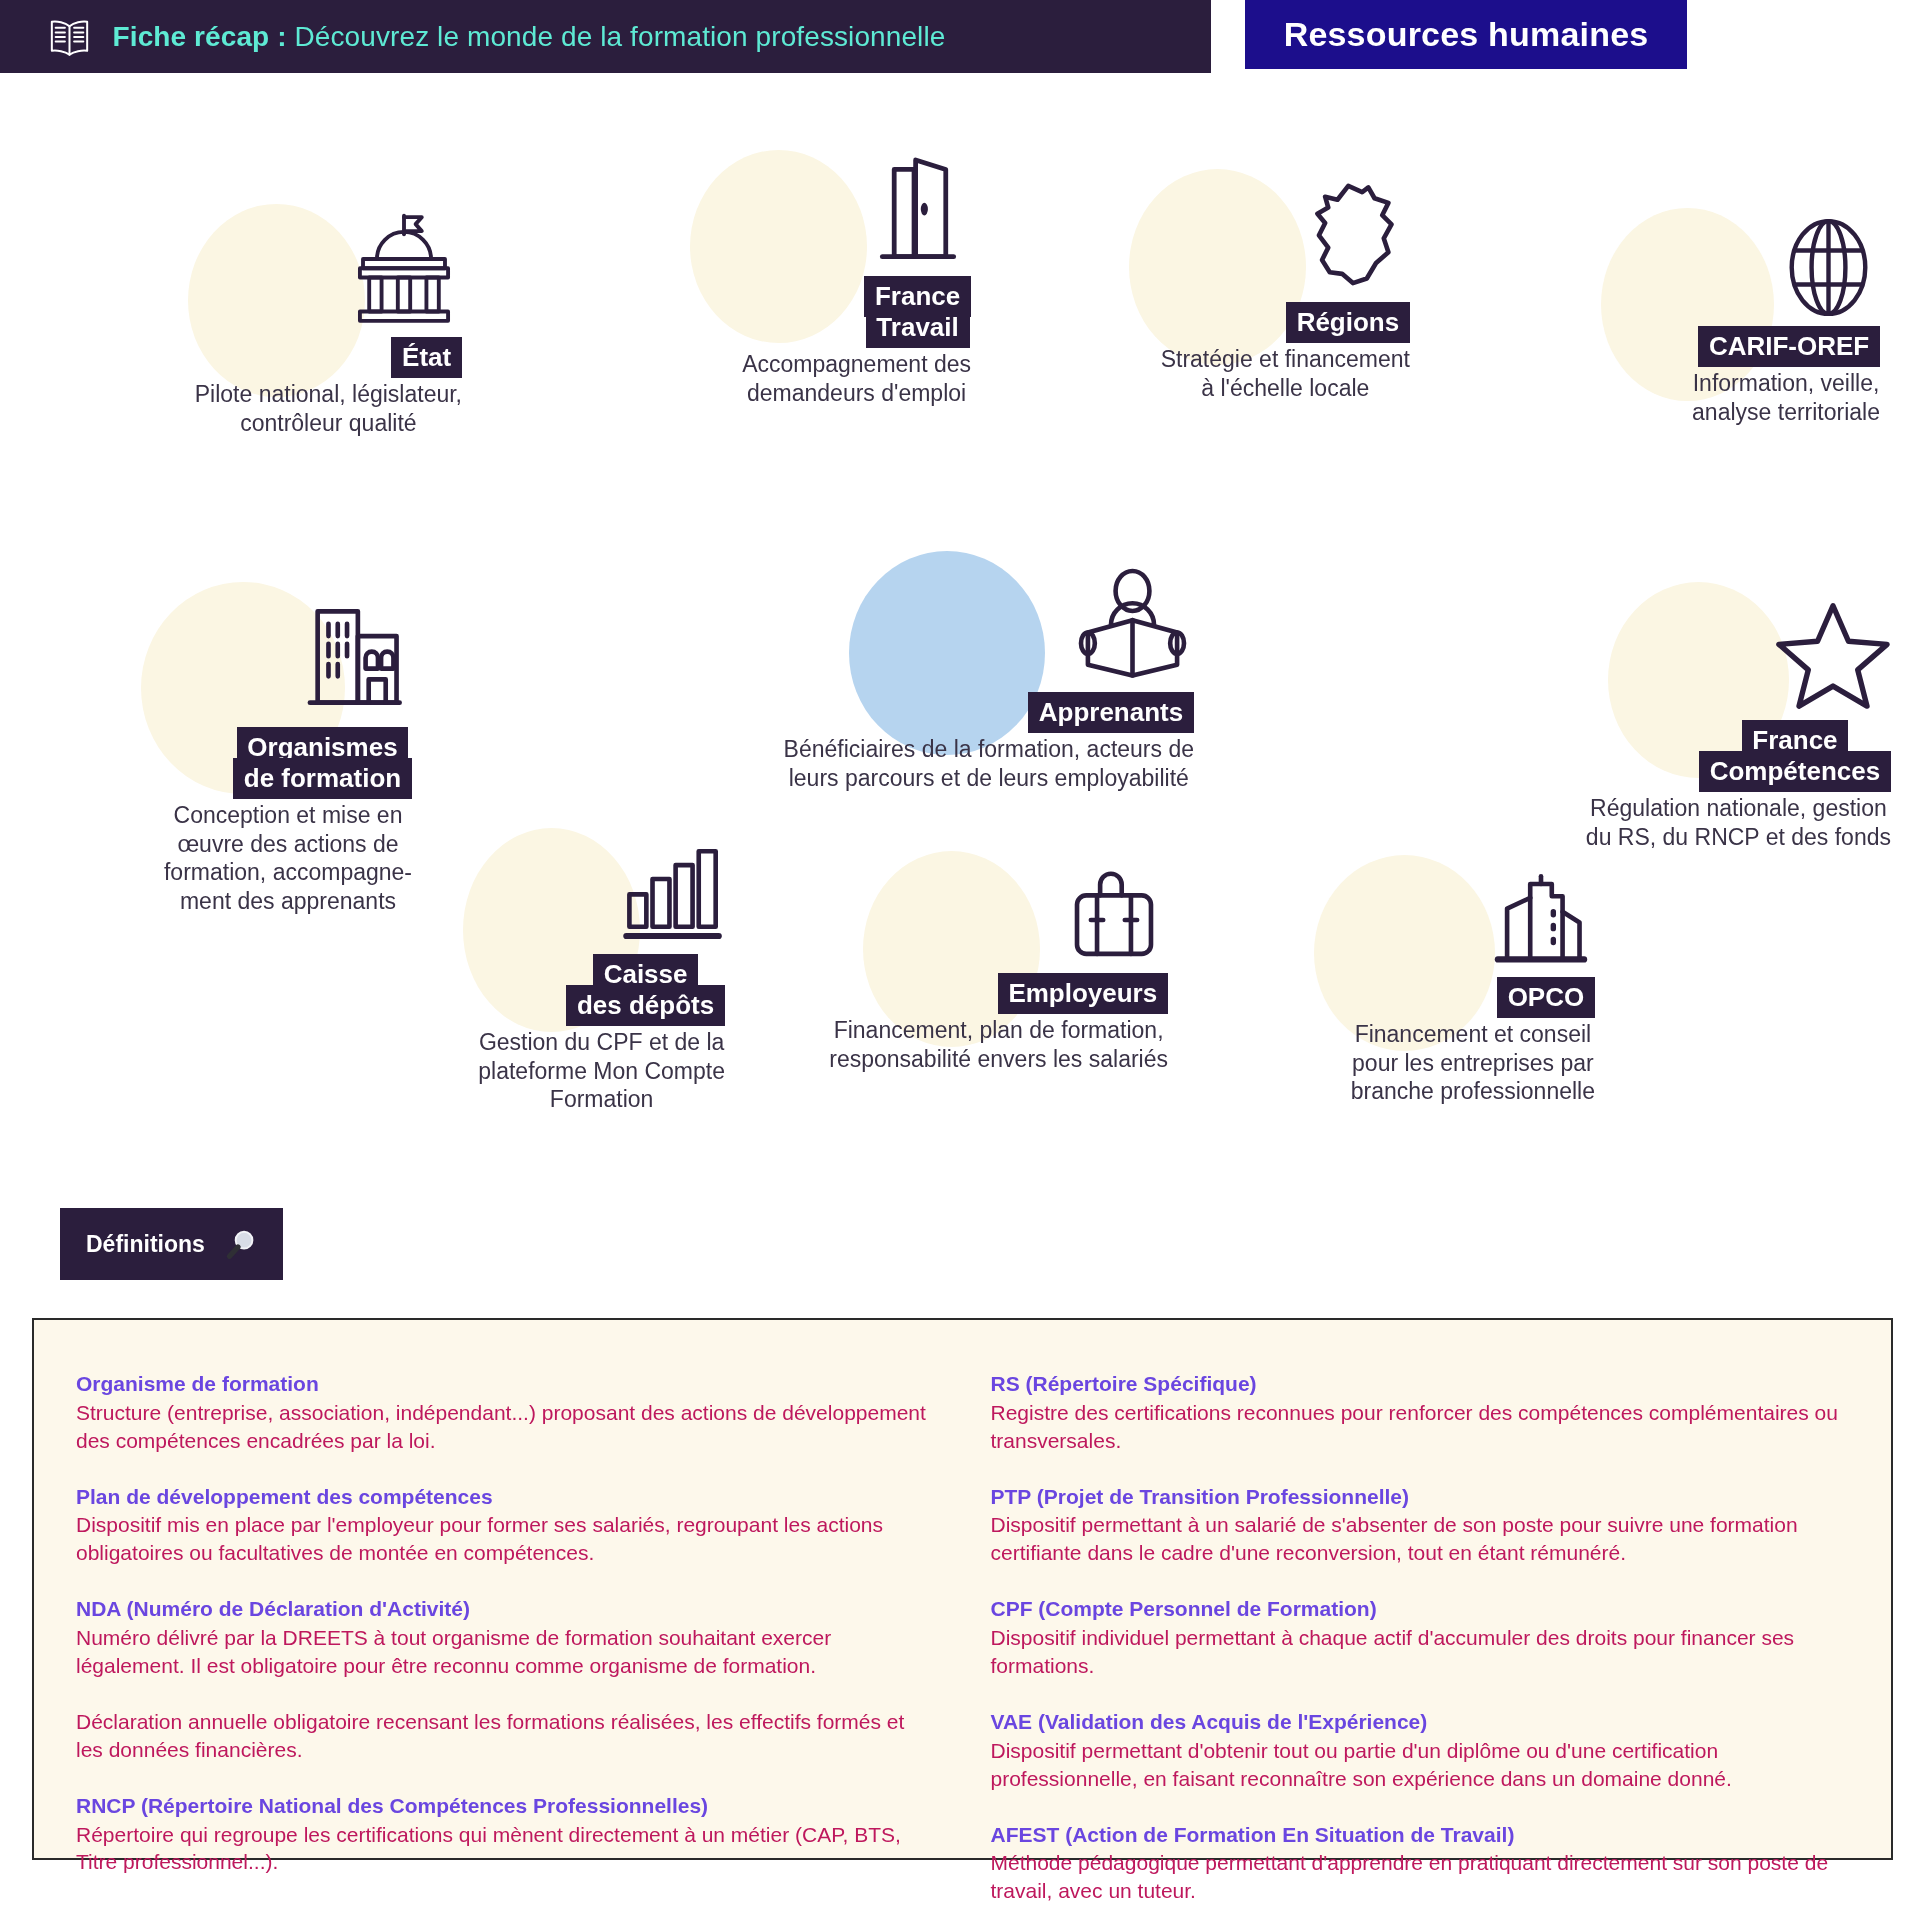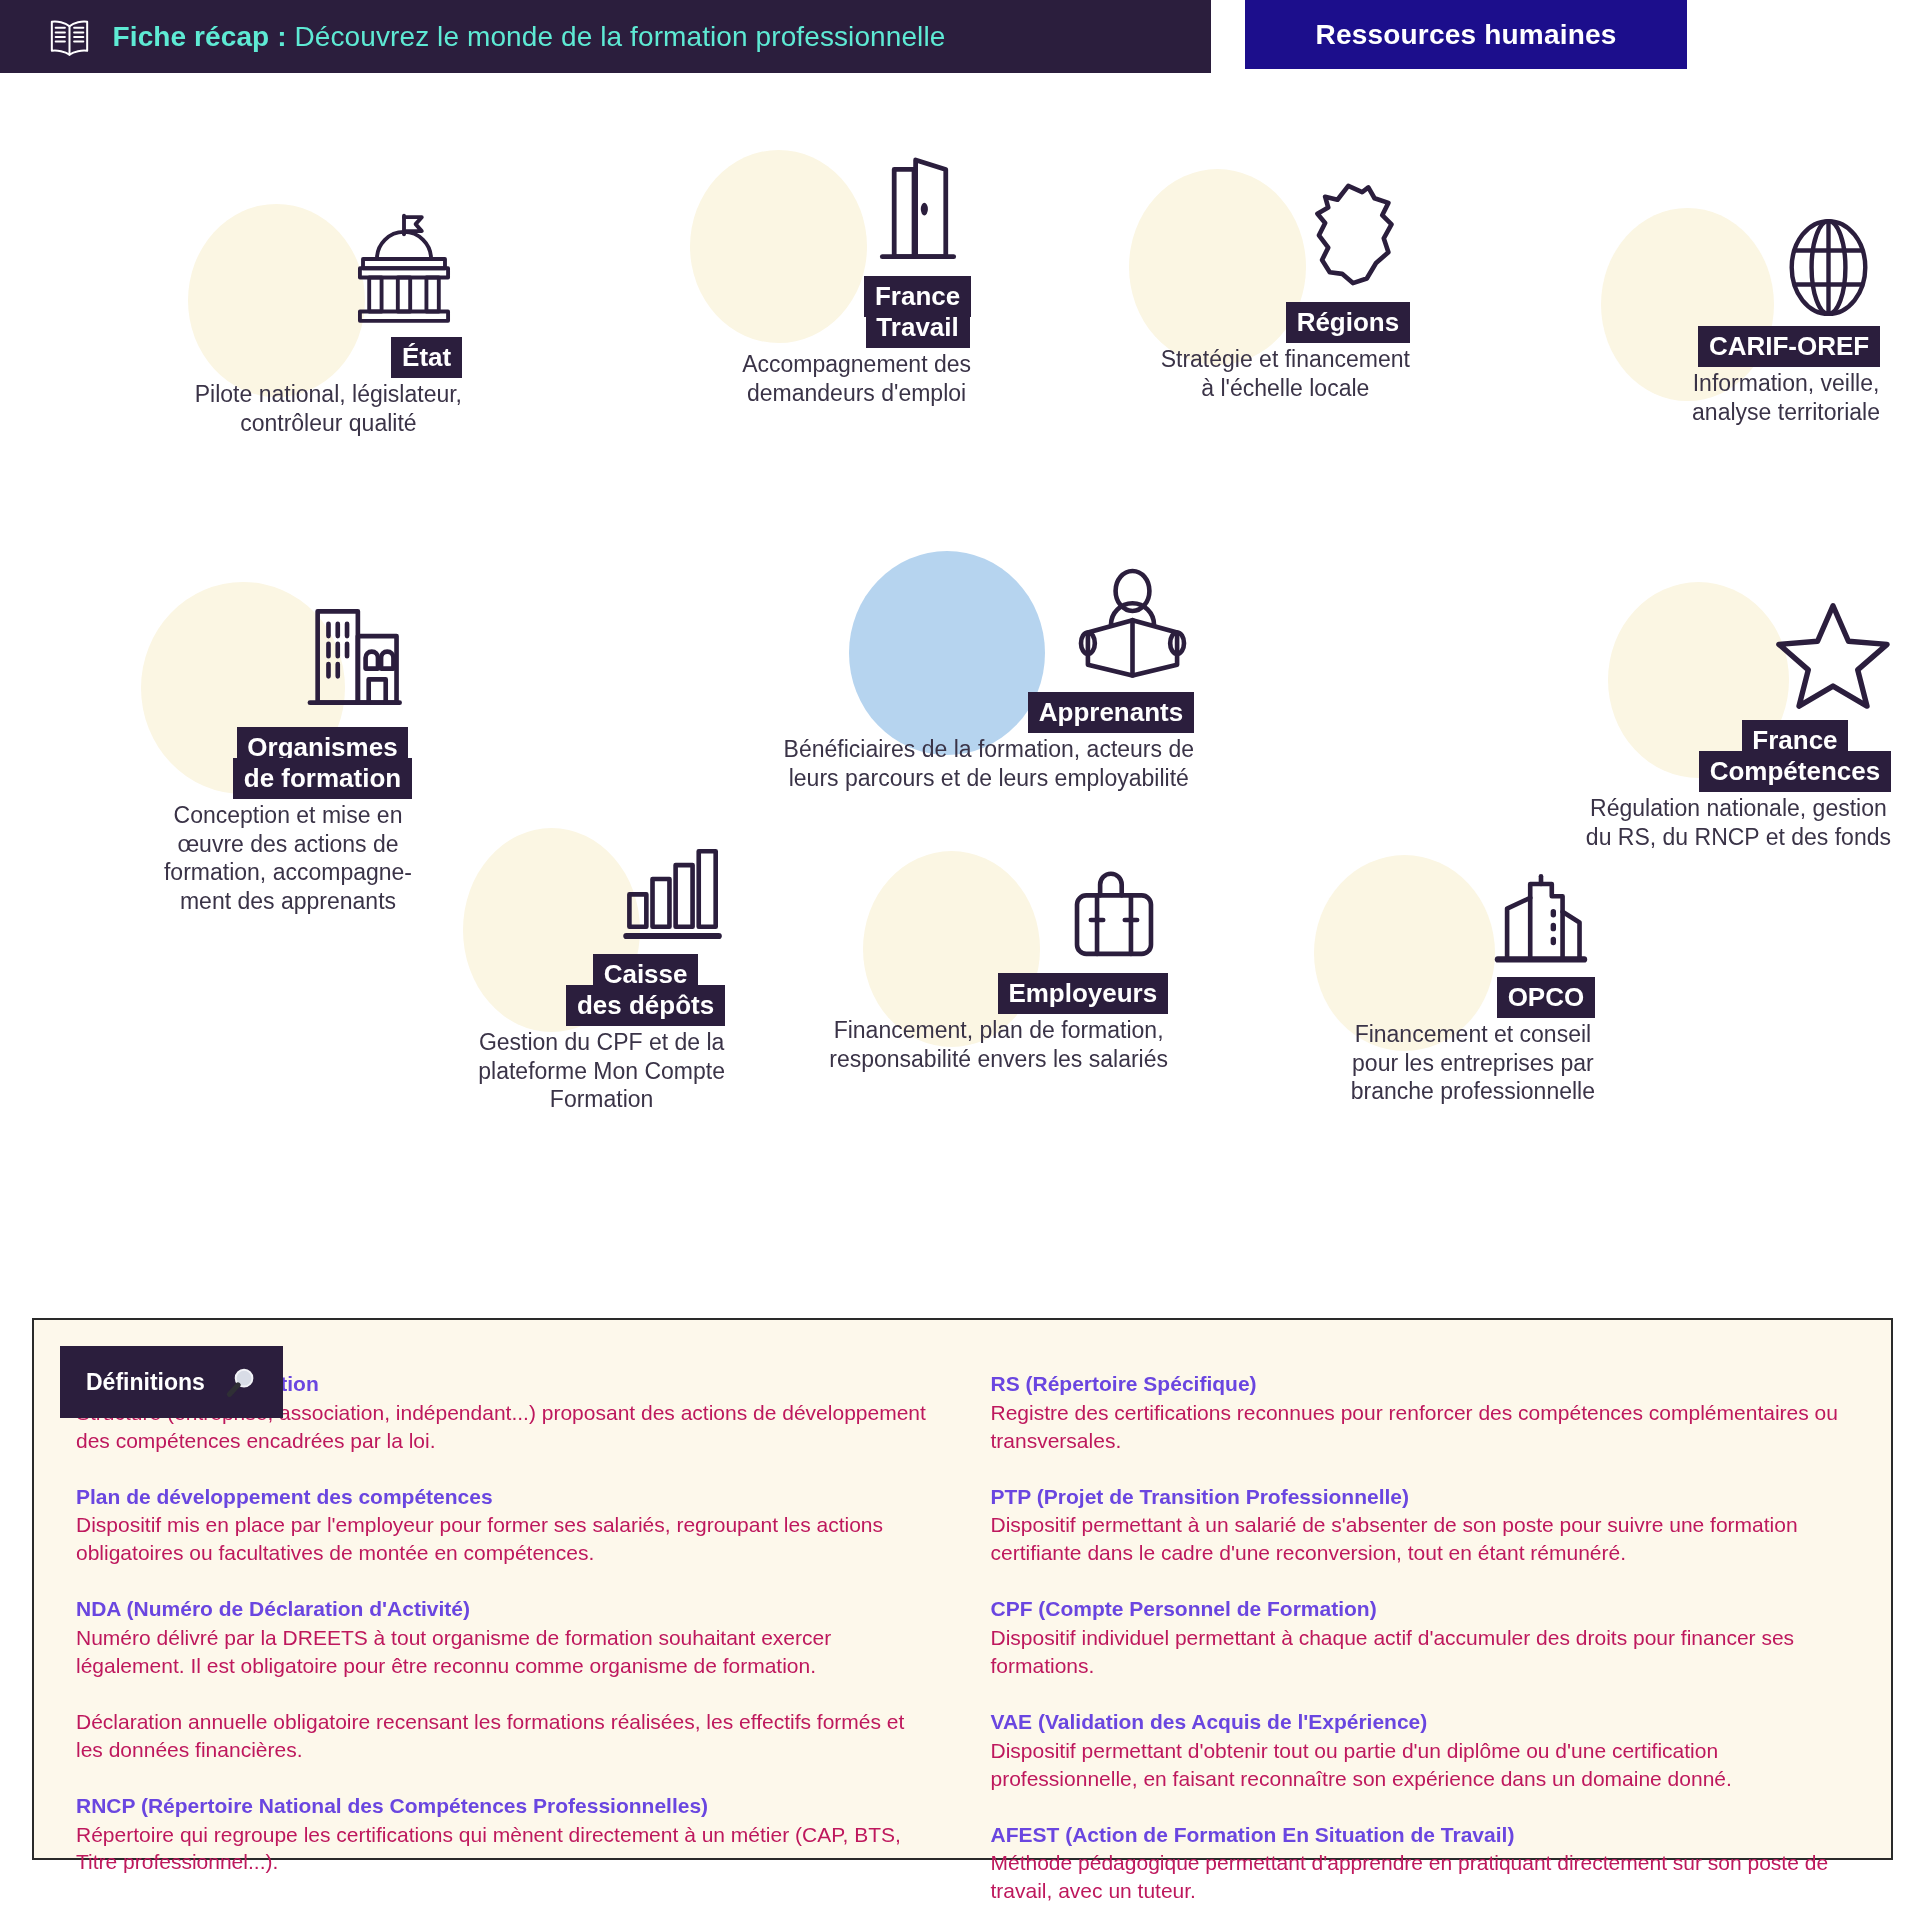--- a/index.html
+++ b/index.html
@@ -28,21 +28,21 @@
   }
   .header-title b{font-weight:700;}
   .header-title span.reg{font-weight:400;}
   .badge{
     position:absolute;top:0;left:1245px;
     width:442px;height:69px;
     background:#1C0E8C;
     display:flex;align-items:center;justify-content:center;
   }
   .badge span{
-    color:#fff;font-size:28px;font-weight:700;letter-spacing:0.2px;text-align:right;
+    color:#fff;font-size:34px;font-weight:700;letter-spacing:0.2px;text-align:right;
   }
 
   
   .diagram{position:absolute;top:73px;left:0;width:1926px;height:1140px;}
   .node{position:absolute;display:flex;flex-direction:column;align-items:flex-end;}
   .halo{
     position:absolute;border-radius:50%;
     background:#FBF6E3;z-index:0;
   }
   .halo.blue{background:#B6D4EF;}
@@ -61,21 +61,21 @@
   .tag-holder{position:relative;z-index:3;text-align:center;line-height:1.42;}
   .desc{
     position:relative;z-index:3;
     margin-top:7.7px;
     font-size:23px;line-height:1.24;
     color:#3A3347;text-align:center;white-space:pre-line;
   }
 
   
   .defs-tab{
-    position:absolute;left:60px;top:1346px;
+    position:absolute;left:60px;top:1208px;
     background:#2B1E3D;height:72px;
     display:flex;align-items:center;gap:20px;
     padding:0 26px;z-index:5;
   }
   .defs-tab .lbl{color:#fff;font-size:23px;font-weight:700;}
   .magnifier{width:32px;height:32px;}
   .defs-box{
     position:absolute;left:32px;top:1318px;
     width:1861px;height:542px;
     background:#FDF8EB;border:2.3px solid #2A2A2A;

